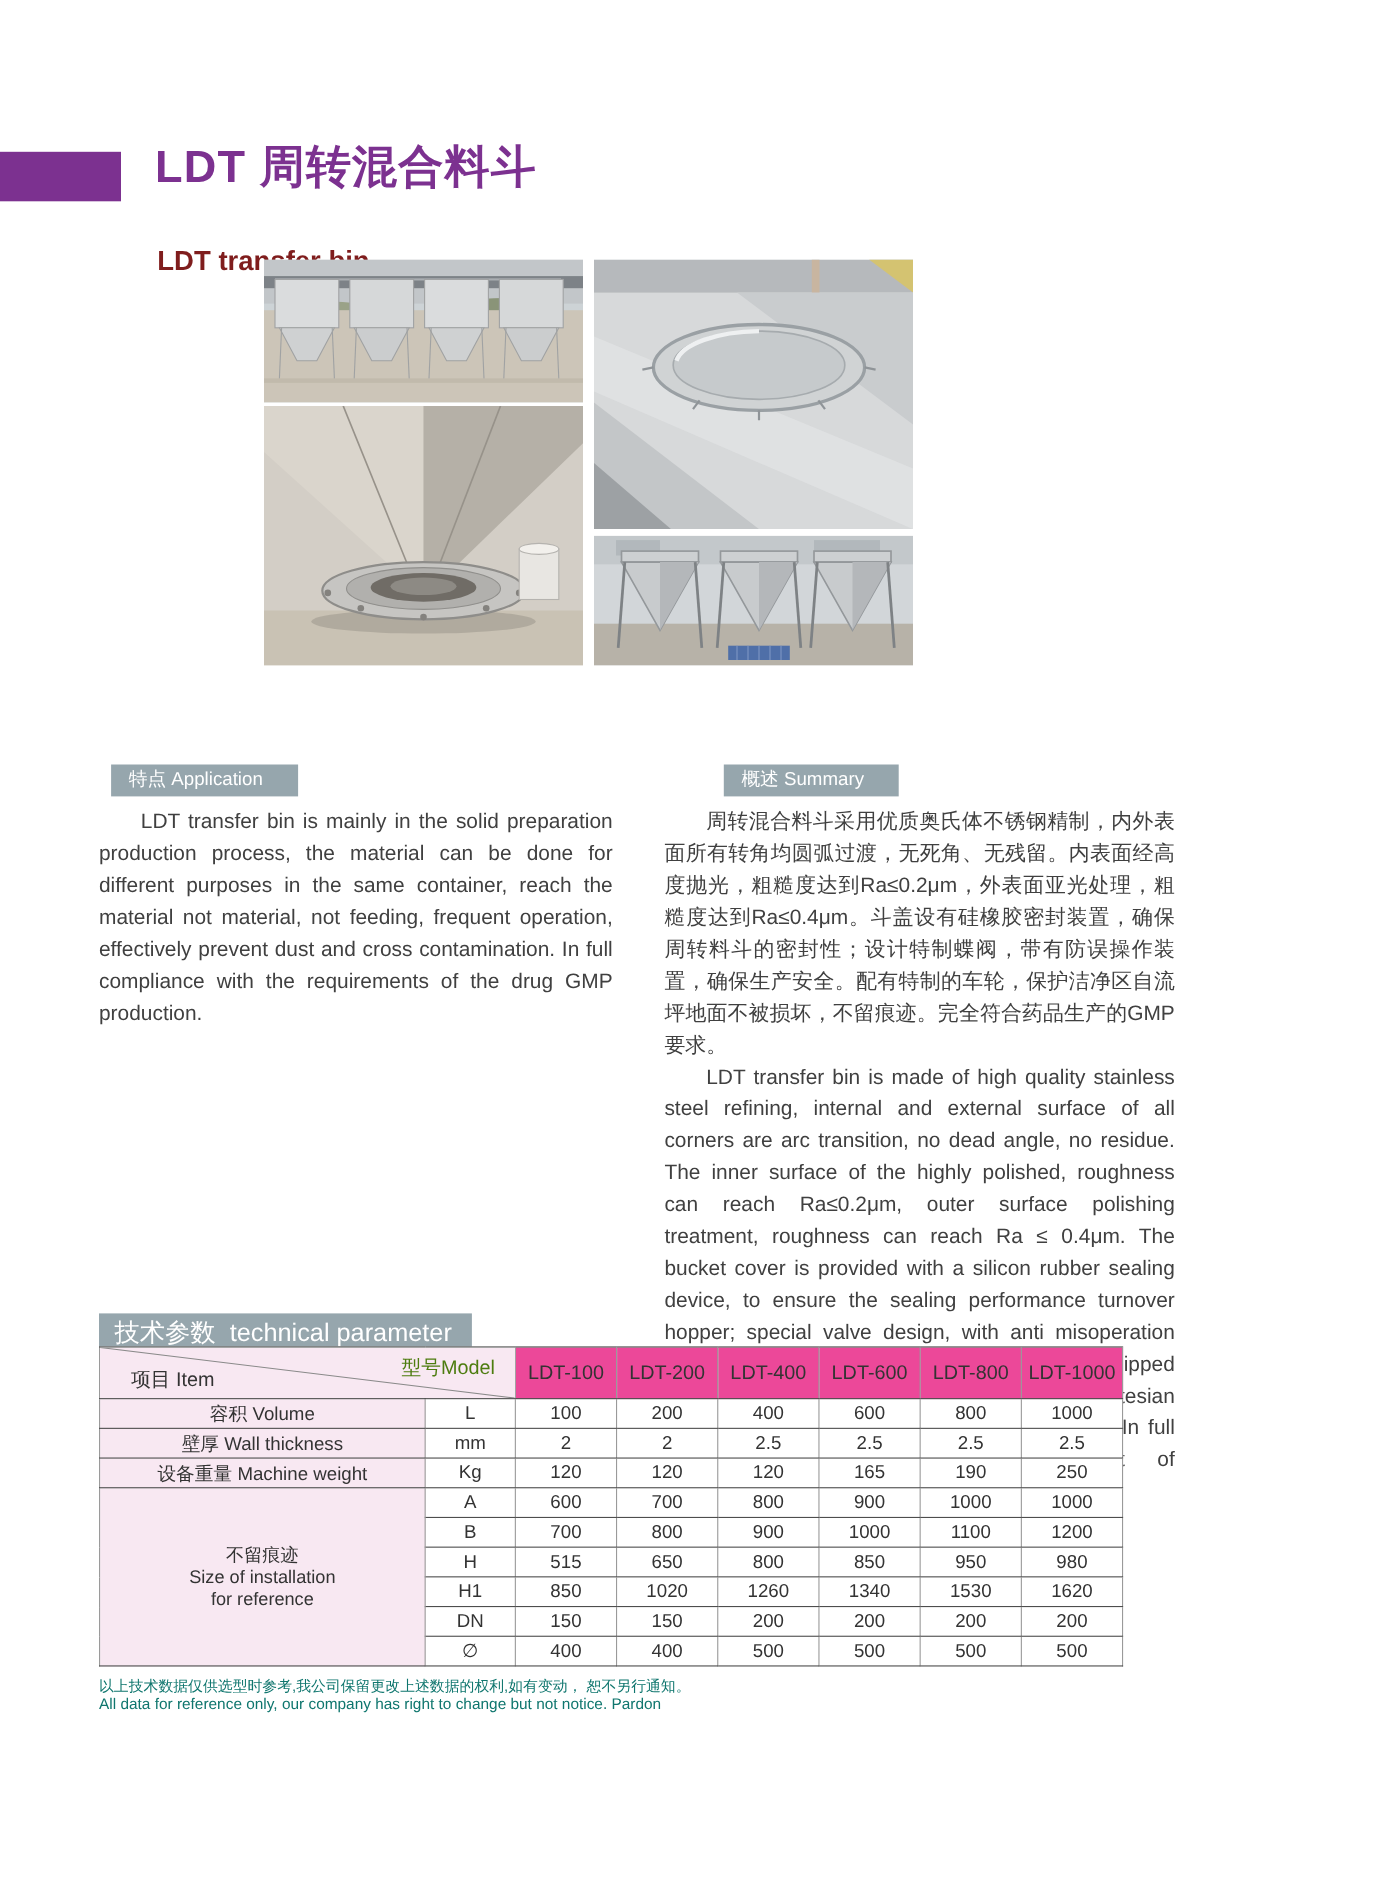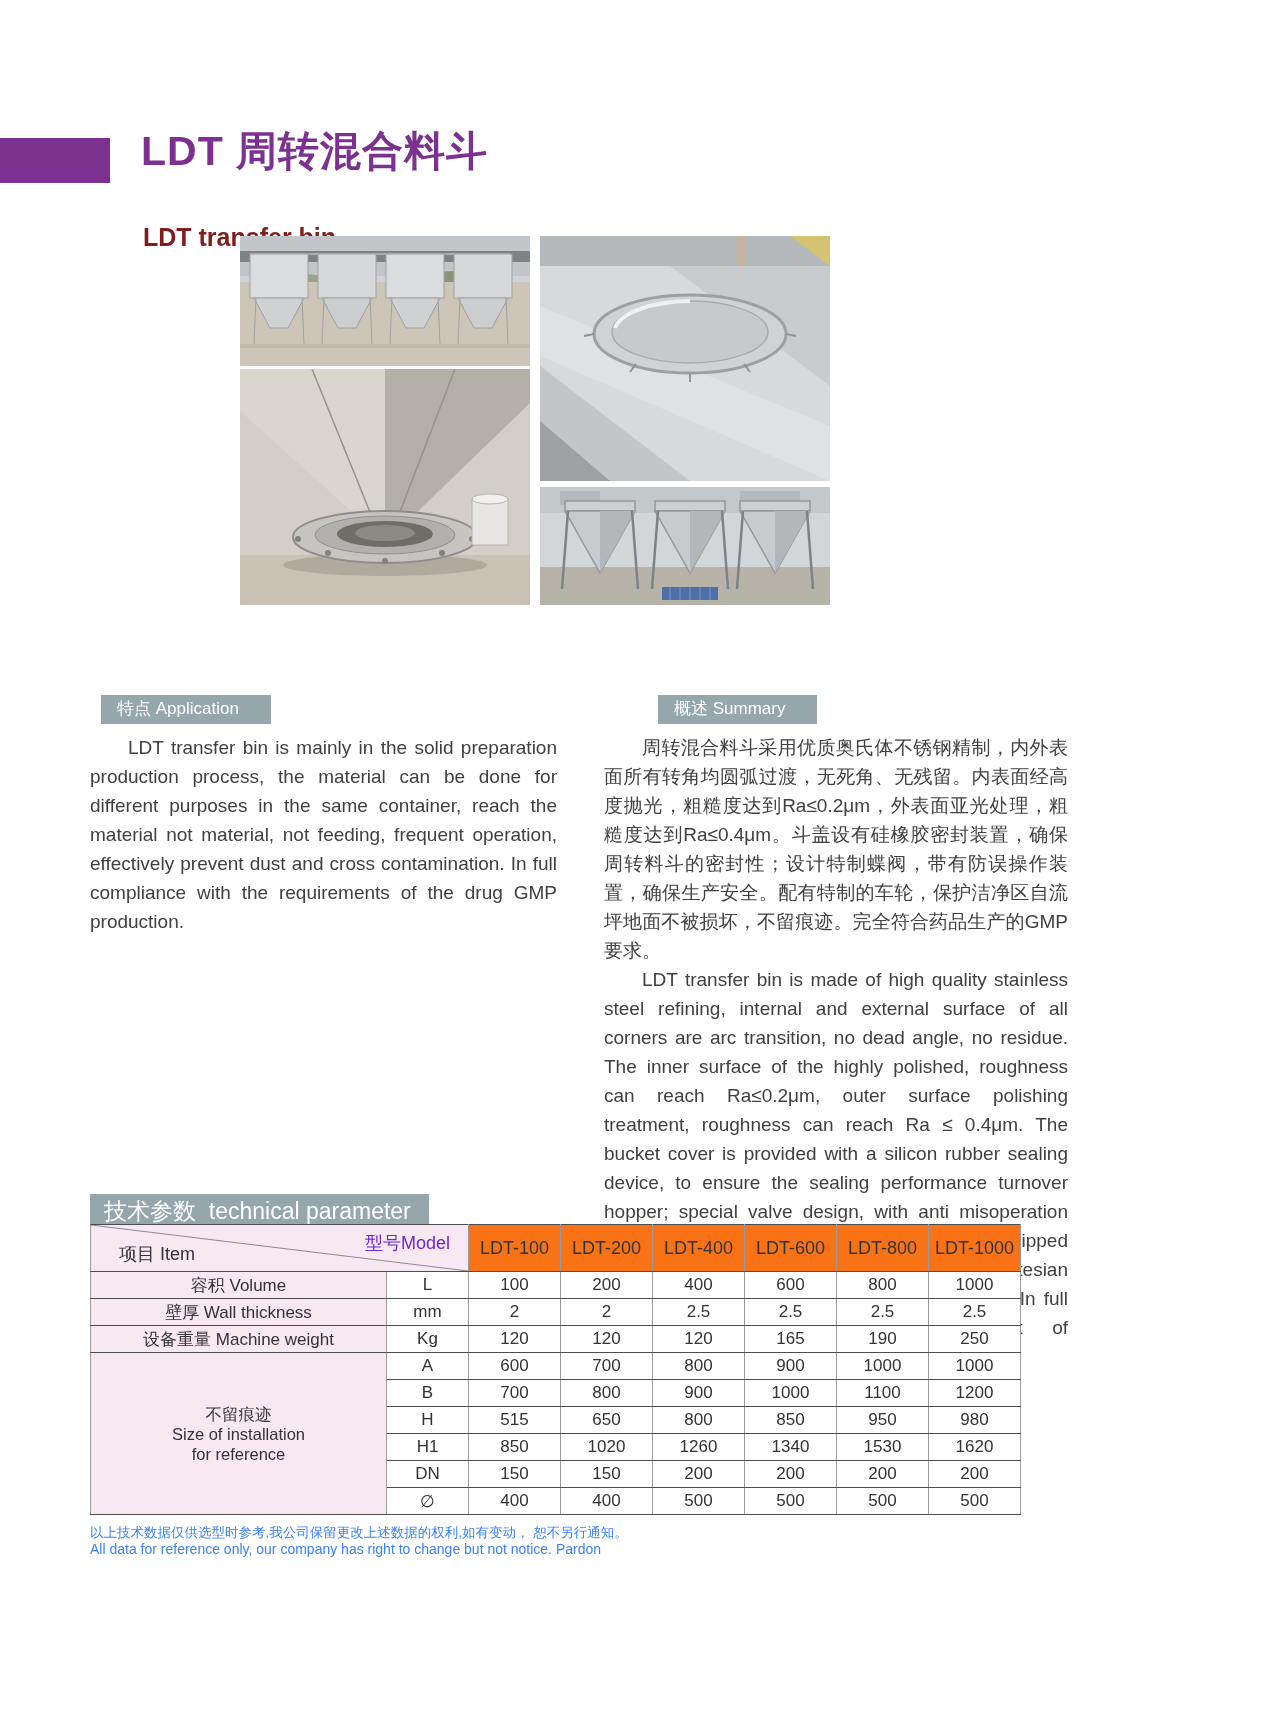--- a/index.html
+++ b/index.html
@@ -32,31 +32,31 @@
 
   
   .tech-label{position:absolute;left:90px;top:1194px;background:#96a6ad;color:#fff;
               font-size:23px;padding:2px 18px 4px 14px;white-space:pre-wrap;}
   .tech-table{position:absolute;left:90px;top:1224px;border-collapse:collapse;
               font-size:17px;color:#333;background:#fff;}
   .tech-table th,.tech-table td{border-left:1px solid #9a9a9a;border-right:1px solid #9a9a9a;
               border-top:1.6px solid #4d4d4d;border-bottom:1.6px solid #4d4d4d;
               text-align:center;vertical-align:middle;padding:0 4px;}
   .tech-table{border:1.6px solid #4d4d4d;}
-  .tech-table thead th{height:46px;background:#f97316;font-weight:normal;font-size:18px;}
+  .tech-table thead th{height:46px;background:#ec4899;font-weight:normal;font-size:18px;}
   .tech-table tbody td{height:26px;}
   .diag{background:#f8e8f2 !important;position:relative;padding:0 !important;}
   .diag svg{position:absolute;inset:0;width:100%;height:100%;}
   .diag .item-label{position:absolute;left:28px;bottom:5px;font-size:18px;color:#333;}
-  .diag .model-label{position:absolute;right:18px;top:6px;font-size:18px;color:#6d28d9;}
+  .diag .model-label{position:absolute;right:18px;top:6px;font-size:18px;color:#4d7c0f;}
   .label-cell{background:#f8e8f2;}
   .group-cell{line-height:20px;font-size:16.5px;}
   .unit-cell,.val-cell{background:#ffffff;}
 
-  .footnote{position:absolute;left:90px;top:1525px;color:#3b82f6;}
+  .footnote{position:absolute;left:90px;top:1525px;color:#0f766e;}
   .footnote .cn{font-size:13.5px;line-height:16px;}
   .footnote .en{font-size:14px;line-height:16px;}
 </style>
 </head>
 <body>
 
 <div class="page">
 
   <div class="accent-bar"></div>
   <div class="page-title">LDT 周转混合料斗</div>

